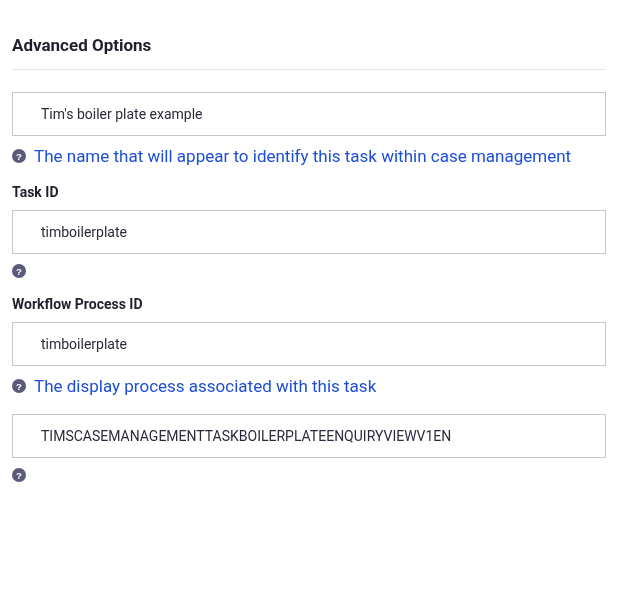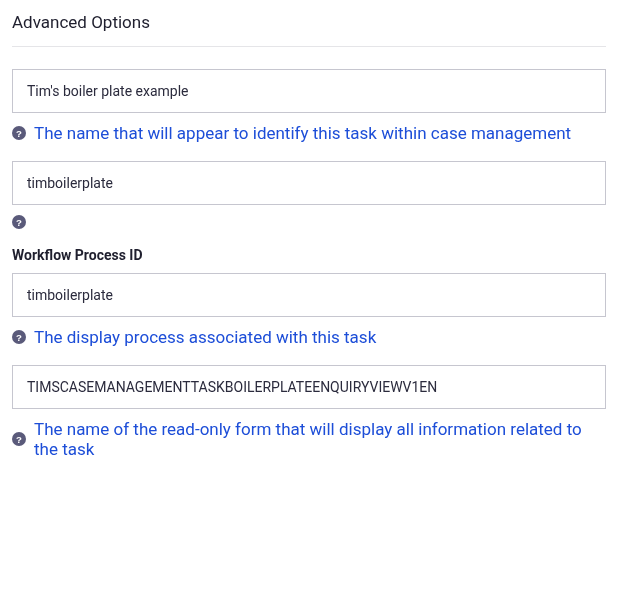--- a/index.html
+++ b/index.html
@@ -8,42 +8,43 @@
       padding: 0;
     }
     body {
       font-family: -apple-system, BlinkMacSystemFont, "Segoe UI", Roboto, "Helvetica Neue", Arial, sans-serif;
       color: #2b2b3d;
       padding: 12px;
       width: 618px;
     }
     .section-title {
       font-size: 17px;
-      font-weight: 400;
+      font-weight: 700;
       color: #1f1f2e;
       margin-bottom: 14px;
+      margin-top: 23px;
     }
     .divider {
       border: none;
       border-top: 1px solid #e5e5e8;
       margin-bottom: 22px;
     }
     .field-group {
       margin-bottom: 18px;
     }
     .field-label {
       display: block;
       font-size: 14px;
       font-weight: 700;
       color: #1f1f2e;
       margin-bottom: 10px;
     }
     .field-input {
       width: 100%;
-      padding: 13px 14px;
+      padding: 13px 28px;
       font-size: 14px;
       color: #2b2b3d;
       border: 1px solid #c6c6cf;
       background: #ffffff;
       outline: none;
       font-family: inherit;
     }
     .help-row {
       display: flex;
       align-items: center;
@@ -81,20 +82,21 @@
       <svg viewBox="0 0 16 16">
           <circle cx="8" cy="8" r="8"></circle>
           <text x="8" y="12" text-anchor="middle" font-size="11" font-weight="bold" fill="#ffffff" font-family="Arial">?</text>
         </svg>
     </span>
     <span class="help-text">The name that will appear to identify this task within case management</span>
   </div>
 </div>
 
 <div class="field-group">
+  <label class="field-label">Task ID</label>
   <input type="text" class="field-input" value="timboilerplate" style="">
   <div class="help-row">
     <span class="help-icon">
       <svg viewBox="0 0 16 16">
           <circle cx="8" cy="8" r="8"></circle>
           <text x="8" y="12" text-anchor="middle" font-size="11" font-weight="bold" fill="#ffffff" font-family="Arial">?</text>
         </svg>
     </span>
   </div>
 </div>
@@ -115,15 +117,14 @@
 
 <div class="field-group">
   <input type="text" class="field-input" value="TIMSCASEMANAGEMENTTASKBOILERPLATEENQUIRYVIEWV1EN" style="">
   <div class="help-row">
     <span class="help-icon">
       <svg viewBox="0 0 16 16">
           <circle cx="8" cy="8" r="8"></circle>
           <text x="8" y="12" text-anchor="middle" font-size="11" font-weight="bold" fill="#ffffff" font-family="Arial">?</text>
         </svg>
     </span>
-    <span class="help-text">The name of the read-only form that will display all information related to the task</span>
   </div>
 </div>
 
 </body></html>

